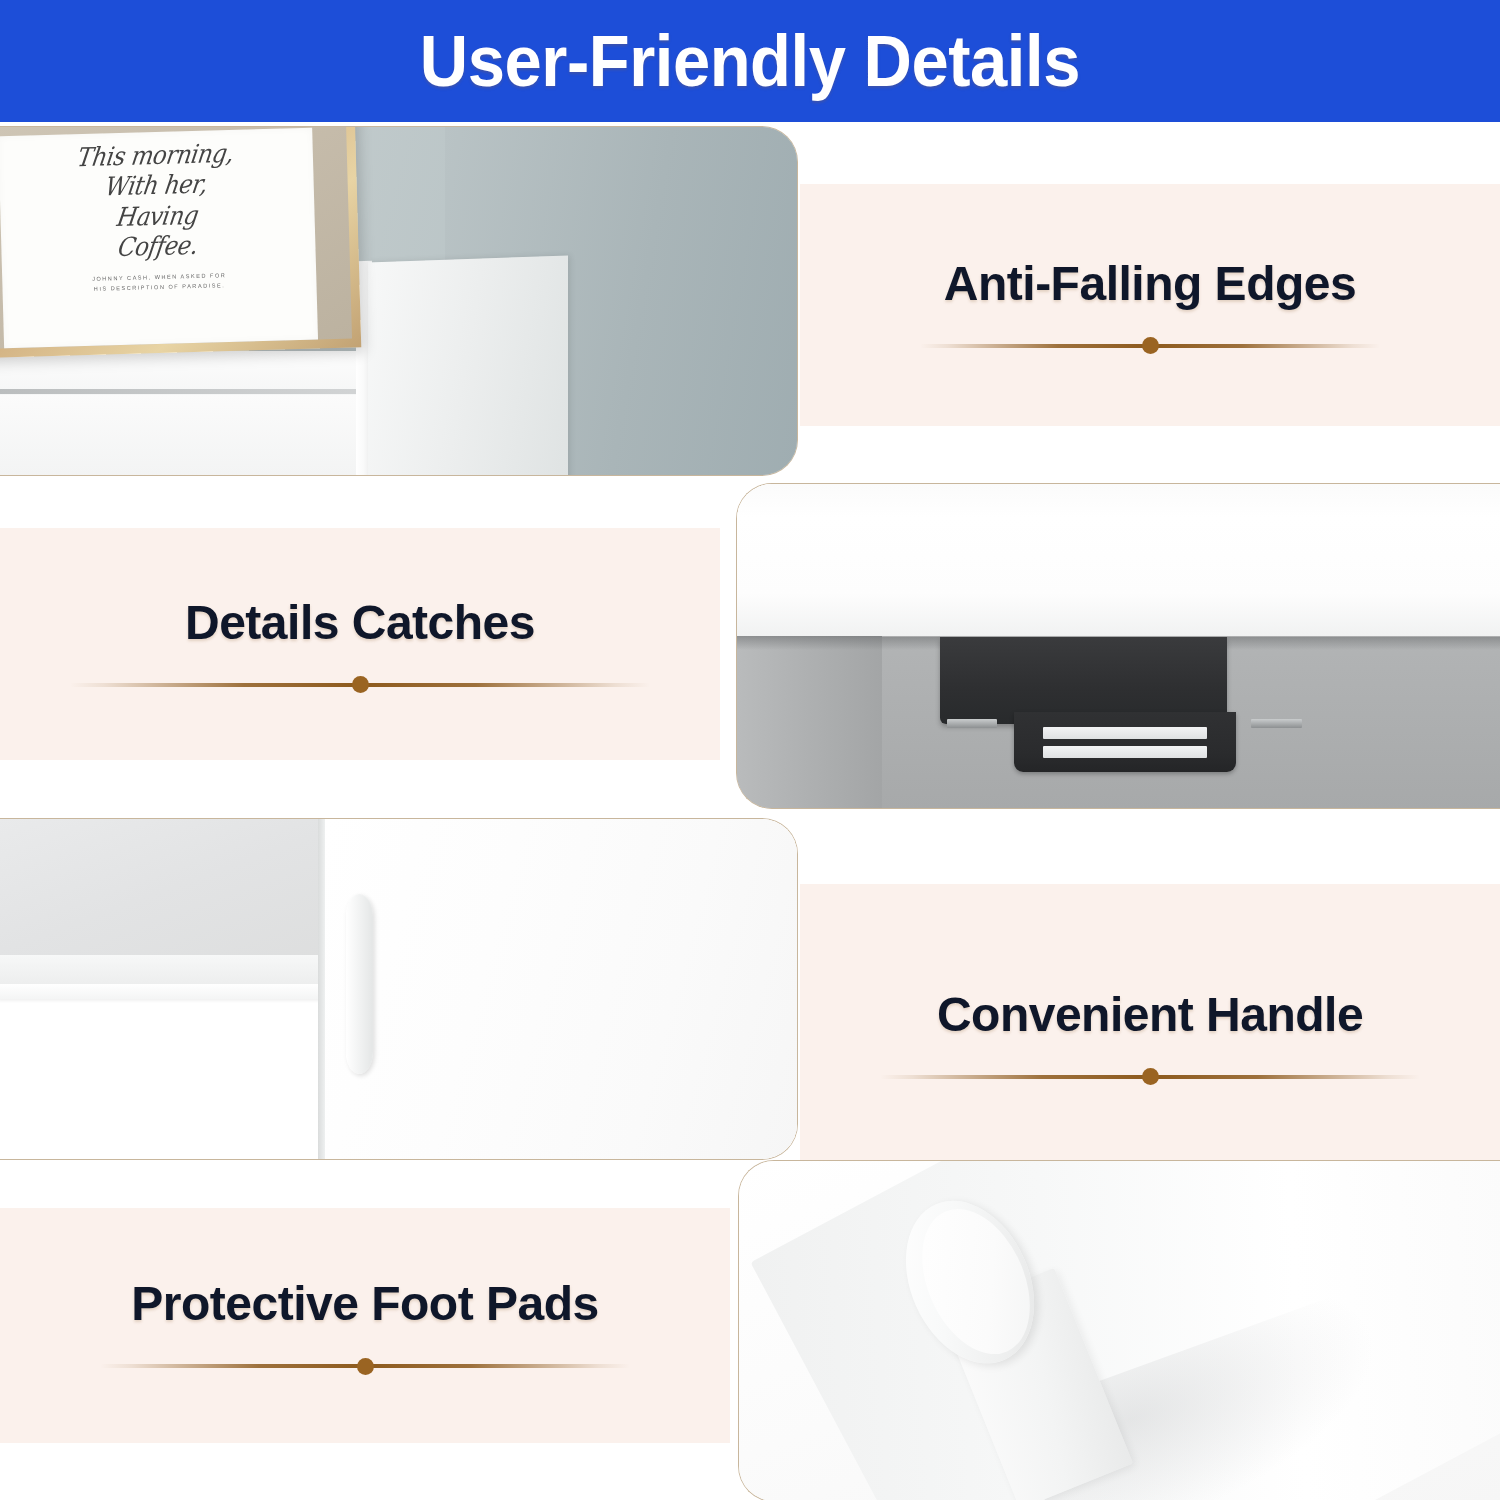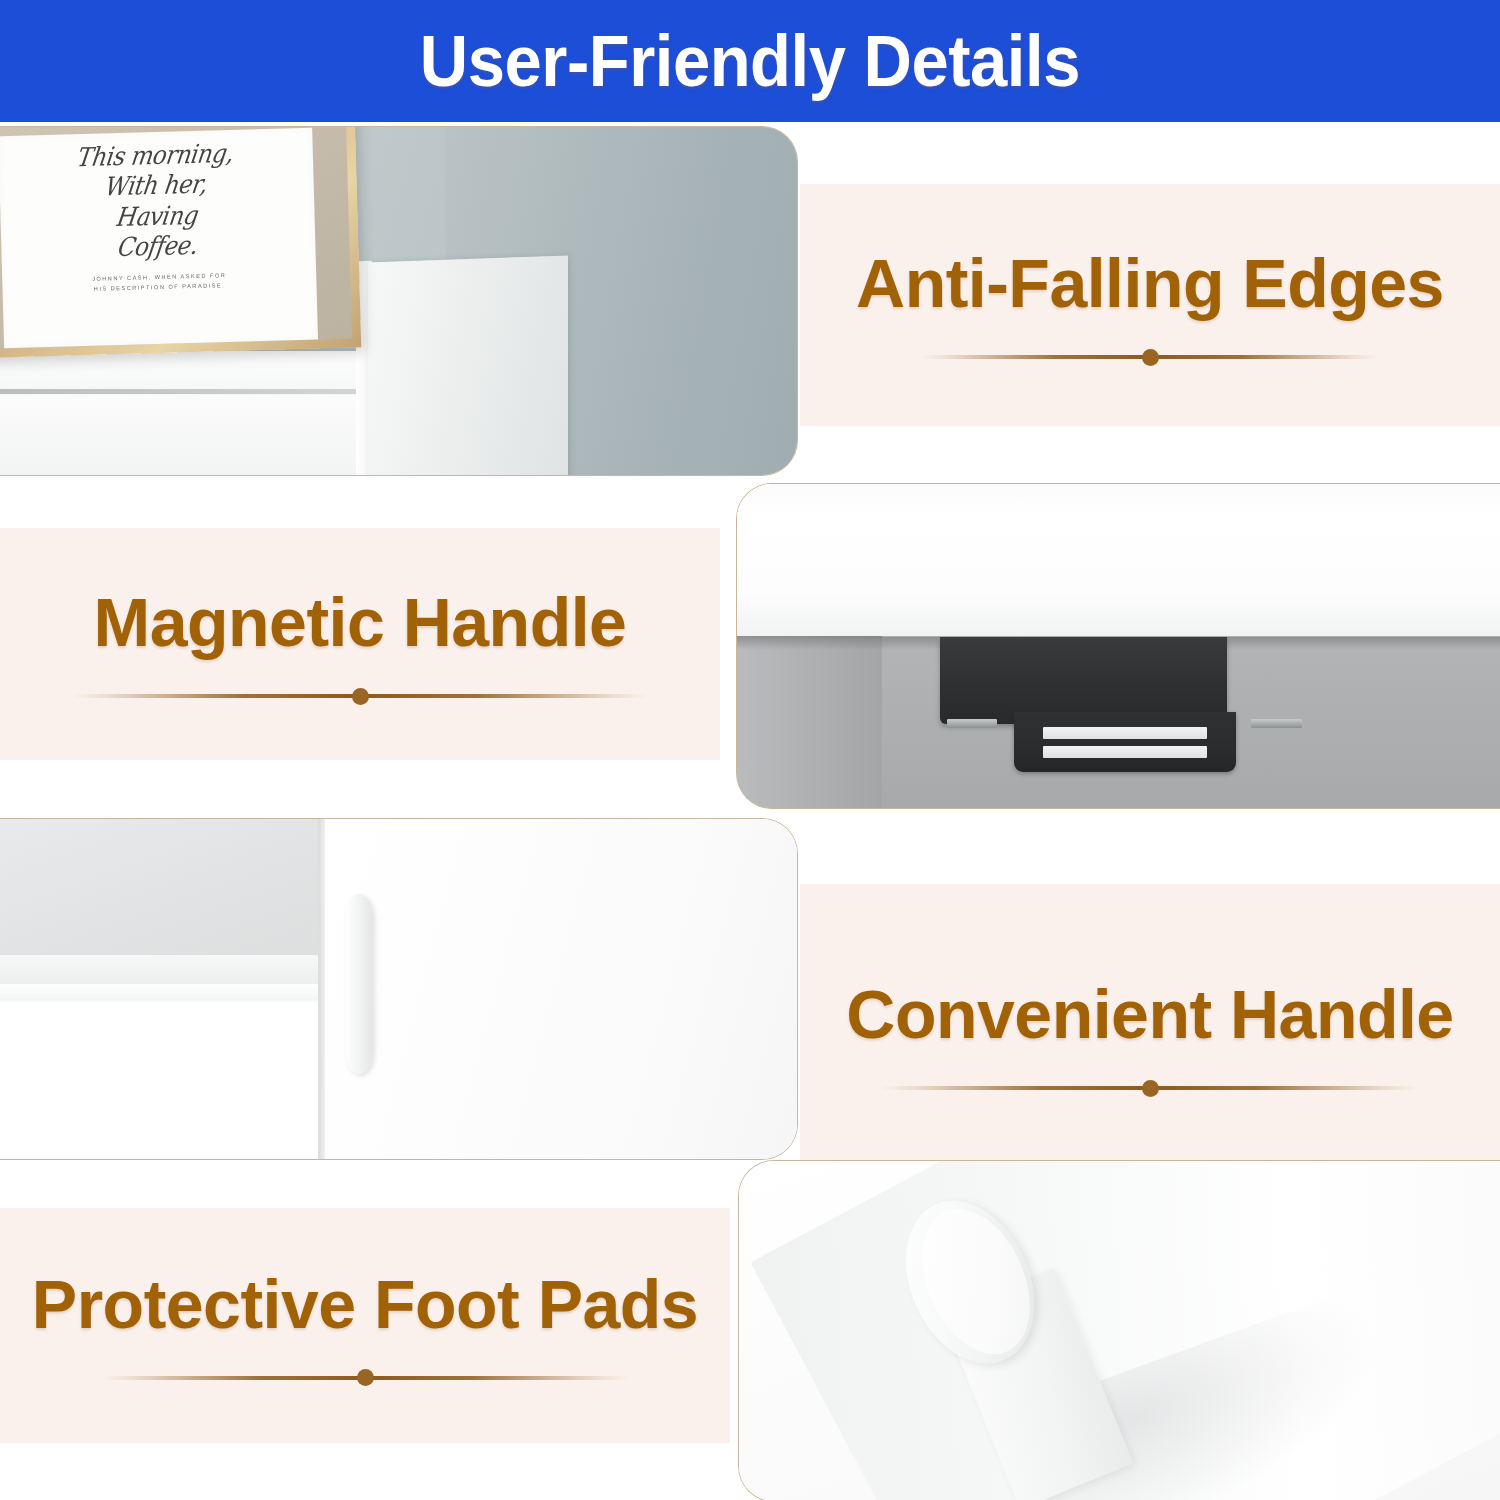--- a/index.html
+++ b/index.html
@@ -36,22 +36,22 @@
   }
   .text-panel{
     position:absolute;
     background:#fbf1ec;
     display:flex;
     flex-direction:column;
     align-items:center;
     justify-content:center;
   }
   .text-panel .heading{
-    color:#a16207;
-    font-size:68px;
+    color:#0f172a;
+    font-size:48px;
     font-weight:bold;
     letter-spacing:-0.5px;
     white-space:nowrap;
     text-shadow:0 2px 3px rgba(140,95,45,0.22);
   }
   .divider{
     position:relative;
     height:18px;
     margin-top:26px;
     display:flex; align-items:center; justify-content:center;
@@ -357,21 +357,21 @@
 
 <div class="text-panel" id="text-edges">
   <div class="heading">Anti-Falling Edges</div>
   <div class="divider">
     <div class="line"></div>
     <div class="dot"></div>
   </div>
 </div>
 
 <div class="text-panel" id="text-magnetic">
-  <div class="heading">Magnetic Handle</div>
+  <div class="heading">Details Catches</div>
   <div class="divider">
     <div class="line"></div>
     <div class="dot"></div>
   </div>
 </div>
 
 <div class="img-panel" id="panel-magnetic">
   <div class="mag-bg"></div>
   <div class="mag-cab-top"></div>
   <div class="mag-left-shade"></div>

